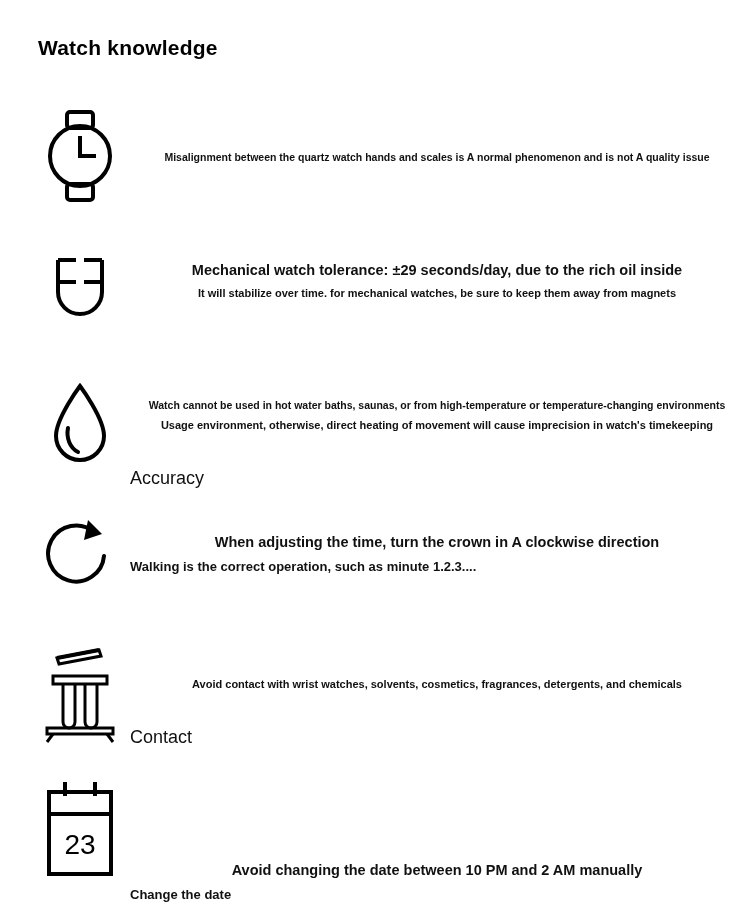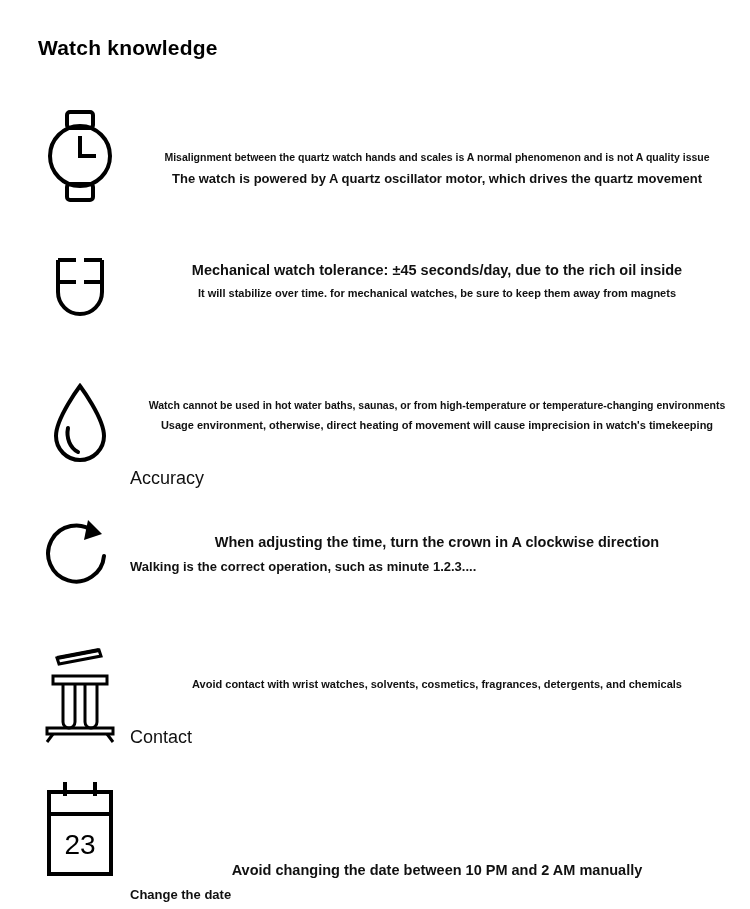--- a/index.html
+++ b/index.html
@@ -69,36 +69,35 @@
   <div class="icon-box" style="top:0px; height:100px;">
     <svg width="72" height="92" viewBox="0 0 72 92">
       <rect x="23" y="2" width="26" height="16" rx="3" fill="none" stroke="#000" stroke-width="4"></rect>
       <rect x="23" y="74" width="26" height="16" rx="3" fill="none" stroke="#000" stroke-width="4"></rect>
       <circle cx="36" cy="46" r="30" fill="none" stroke="#000" stroke-width="4"></circle>
       <path d="M36 28 L36 46 L50 46" fill="none" stroke="#000" stroke-width="4" stroke-linecap="square"></path>
     </svg>
   </div>
   <div class="lines" style="top:38px;">
     <span class="line tiny ta-center">Misalignment between the quartz watch hands and scales is A normal phenomenon and is not A quality issue</span>
-    <span class="line medium ta-center">The watch is powered by A quartz oscillator motor, which drives the quartz movement</span>
   </div>
 </div>
 
 <div class="section" style="top:248px;">
   <div class="icon-box" style="top:4px; height:80px;">
     <svg width="68" height="74" viewBox="0 0 68 74">
       <path d="M12 8 L12 40 a22 22 0 0 0 44 0 L56 8" fill="none" stroke="#000" stroke-width="4"></path>
       <line x1="12" y1="8" x2="30" y2="8" stroke="#000" stroke-width="4"></line>
       <line x1="38" y1="8" x2="56" y2="8" stroke="#000" stroke-width="4"></line>
       <line x1="12" y1="30" x2="30" y2="30" stroke="#000" stroke-width="4"></line>
       <line x1="38" y1="30" x2="56" y2="30" stroke="#000" stroke-width="4"></line>
     </svg>
   </div>
   <div class="lines" style="top:10px;">
-    <span class="line large ta-center">Mechanical watch tolerance: ±45 seconds/day, due to the rich oil inside</span>
+    <span class="line large ta-center">Mechanical watch tolerance: ±29 seconds/day, due to the rich oil inside</span>
     <span class="line small ta-center">It will stabilize over time. for mechanical watches, be sure to keep them away from magnets</span>
   </div>
 </div>
 
 <div class="section" style="top:380px;">
   <div class="icon-box" style="top:0px; height:92px;">
     <svg width="64" height="88" viewBox="0 0 64 88">
       <path d="M32 6 C32 6 8 38 8 56 a24 24 0 0 0 48 0 C56 38 32 6 32 6 Z" fill="none" stroke="#000" stroke-width="4"></path>
       <path d="M20 48 C18 58 22 68 30 72" fill="none" stroke="#000" stroke-width="4" stroke-linecap="round"></path>
     </svg>

